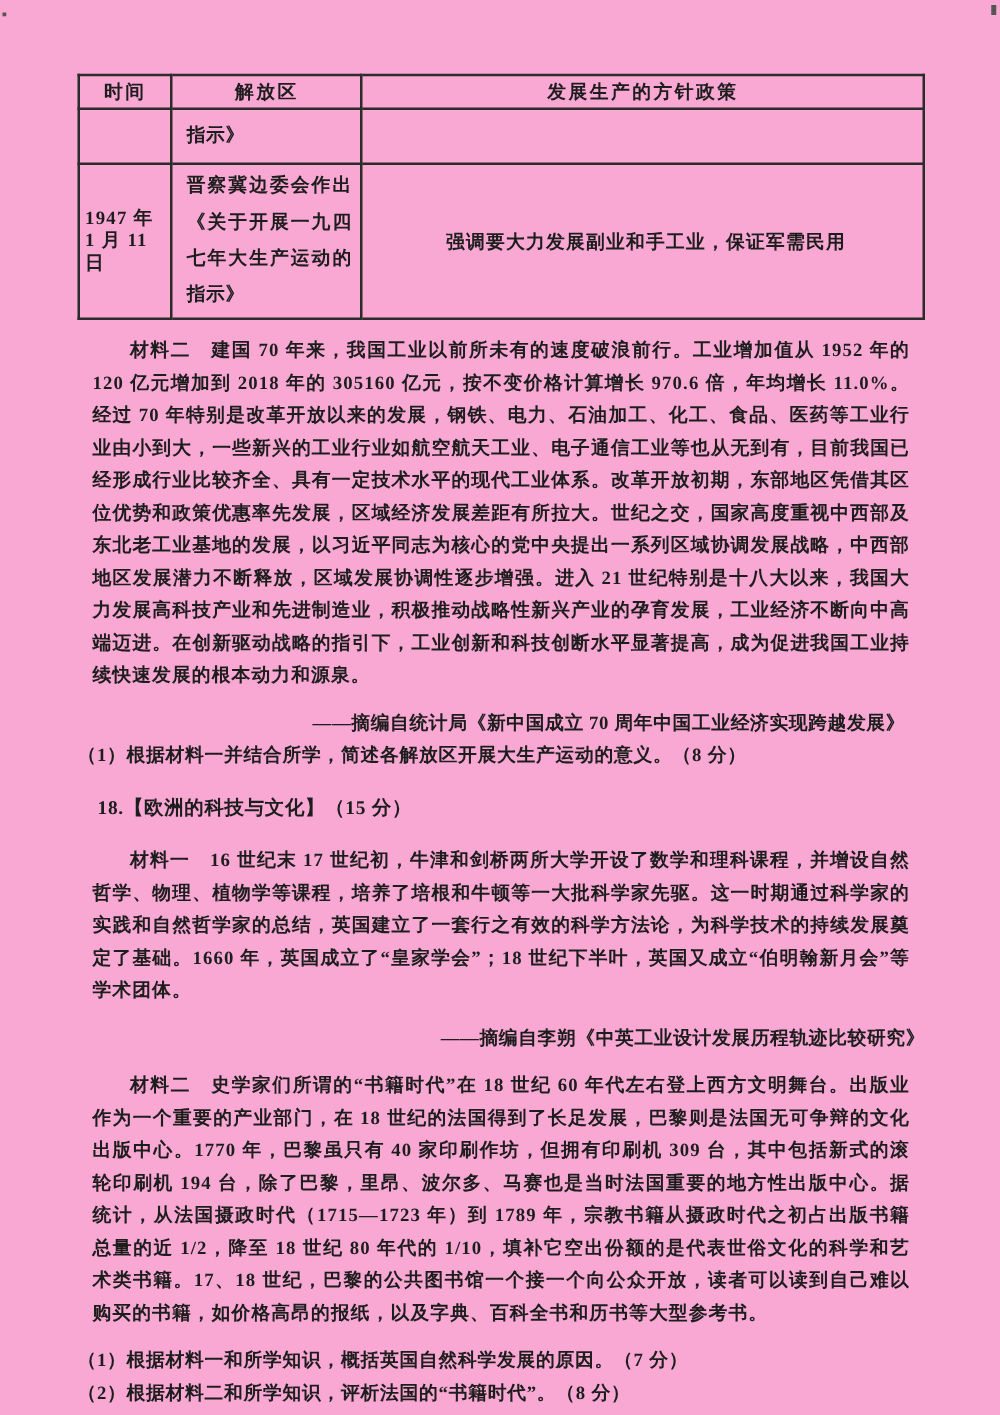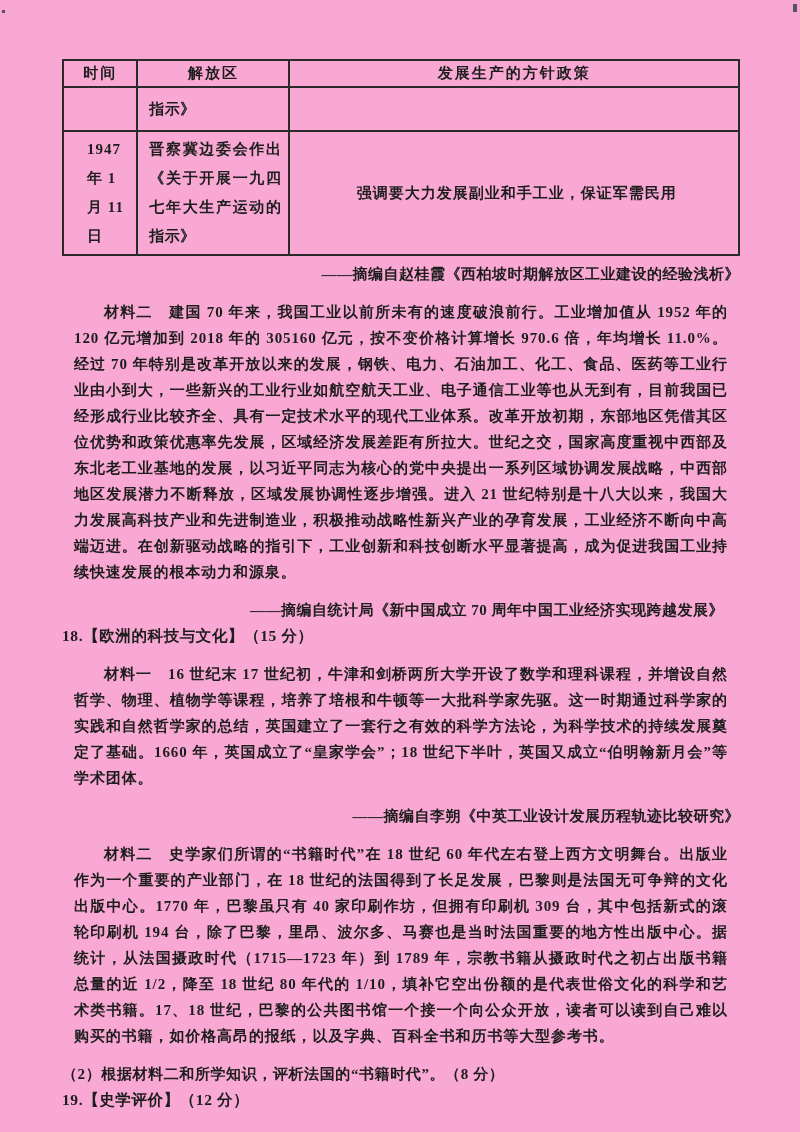--- a/index.html
+++ b/index.html
@@ -32,22 +32,22 @@
     letter-spacing: 2px;
     padding: 0;
   }
   .col-time   { width: 11%; }
   .col-region { width: 22.5%; }
   .row-cont   { height: 44px; margin-left: 37px; }
   .row-main   { height: 90px; }
   .cell-time {
     vertical-align: middle;
     text-align: left;
-    padding: 3px 4px 3px 23px;
-    line-height: 29px;
+    padding: 3px 4px 3px 4px;
+    line-height: 18px;
     letter-spacing: 1px;
   }
   .cell-region {
     vertical-align: middle;
     text-align: justify;
     padding: 3px 7px 3px 11px;
     line-height: 29px;
     letter-spacing: 0.5px;
   }
   .cell-policy {
@@ -73,21 +73,21 @@
     line-height: 26px;
     letter-spacing: 0.9px;
   }
   .question {
     margin: 0;
     font-size: 15px;
     line-height: 26px;
     letter-spacing: 0.6px;
   }
   .heading {
-    margin: 0;
+    margin: 16px;
     font-size: 15.5px;
     line-height: 26px;
     letter-spacing: 0.6px;
   }
   .speck {
     position: absolute;
     background: #555;
   }
   .speck-tl { left: 2px; top: 10px; width: 3px; height: 3px; }
   .speck-tr { right: 3px; top: 4px; width: 4px; height: 8px; }
@@ -119,25 +119,26 @@
         <td class="cell-policy"></td>
       </tr>
       <tr class="row-main">
         <td class="cell-time">1947 年 1 月 11 日</td>
         <td class="cell-region">晋察冀边委会作出《关于开展一九四七年大生产运动的指示》</td>
         <td class="cell-policy">强调要大力发展副业和手工业，保证军需民用</td>
       </tr>
     </tbody>
   </table>
 
-  <p class="cite cite-top">——摘编自赵桂霞《西柏坡时期解放区工业建设的经验浅析》</p>
   <p class="para">材料二　建国 70 年来，我国工业以前所未有的速度破浪前行。工业增加值从 1952 年的 120 亿元增加到 2018 年的 305160 亿元，按不变价格计算增长 970.6 倍，年均增长 11.0%。经过 70 年特别是改革开放以来的发展，钢铁、电力、石油加工、化工、食品、医药等工业行业由小到大，一些新兴的工业行业如航空航天工业、电子通信工业等也从无到有，目前我国已经形成行业比较齐全、具有一定技术水平的现代工业体系。改革开放初期，东部地区凭借其区位优势和政策优惠率先发展，区域经济发展差距有所拉大。世纪之交，国家高度重视中西部及东北老工业基地的发展，以习近平同志为核心的党中央提出一系列区域协调发展战略，中西部地区发展潜力不断释放，区域发展协调性逐步增强。进入 21 世纪特别是十八大以来，我国大力发展高科技产业和先进制造业，积极推动战略性新兴产业的孕育发展，工业经济不断向中高端迈进。在创新驱动战略的指引下，工业创新和科技创断水平显著提高，成为促进我国工业持续快速发展的根本动力和源泉。</p>
   <p class="cite cite-inset">——摘编自统计局《新中国成立 70 周年中国工业经济实现跨越发展》</p>
+  <p class="question">（1）根据材料一并结合所学，简述各解放区开展大生产运动的意义。（8 分）</p>
 
   <p class="heading">18.【欧洲的科技与文化】（15 分）</p>
   <p class="para">材料一　16 世纪末 17 世纪初，牛津和剑桥两所大学开设了数学和理科课程，并增设自然哲学、物理、植物学等课程，培养了培根和牛顿等一大批科学家先驱。这一时期通过科学家的实践和自然哲学家的总结，英国建立了一套行之有效的科学方法论，为科学技术的持续发展奠定了基础。1660 年，英国成立了“皇家学会”；18 世纪下半叶，英国又成立“伯明翰新月会”等学术团体。</p>
   <p class="cite">——摘编自李朔《中英工业设计发展历程轨迹比较研究》</p>
   <p class="para">材料二　史学家们所谓的“书籍时代”在 18 世纪 60 年代左右登上西方文明舞台。出版业作为一个重要的产业部门，在 18 世纪的法国得到了长足发展，巴黎则是法国无可争辩的文化出版中心。1770 年，巴黎虽只有 40 家印刷作坊，但拥有印刷机 309 台，其中包括新式的滚轮印刷机 194 台，除了巴黎，里昂、波尔多、马赛也是当时法国重要的地方性出版中心。据统计，从法国摄政时代（1715—1723 年）到 1789 年，宗教书籍从摄政时代之初占出版书籍总量的近 1/2，降至 18 世纪 80 年代的 1/10，填补它空出份额的是代表世俗文化的科学和艺术类书籍。17、18 世纪，巴黎的公共图书馆一个接一个向公众开放，读者可以读到自己难以购买的书籍，如价格高昂的报纸，以及字典、百科全书和历书等大型参考书。</p>
+  <p class="question">（1）根据材料一和所学知识，概括英国自然科学发展的原因。（7 分）</p>
   <p class="question">（2）根据材料二和所学知识，评析法国的“书籍时代”。（8 分）</p>
 
   <p class="heading">19.【史学评价】（12 分）</p>
 
 </div>
 
 </body></html>

